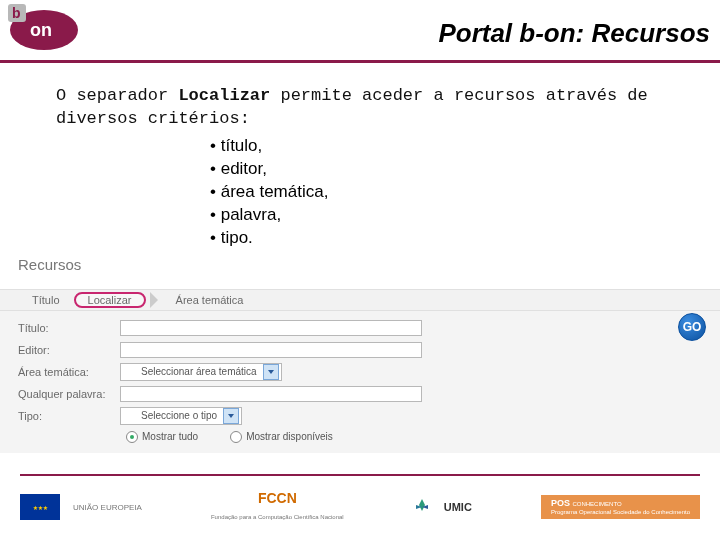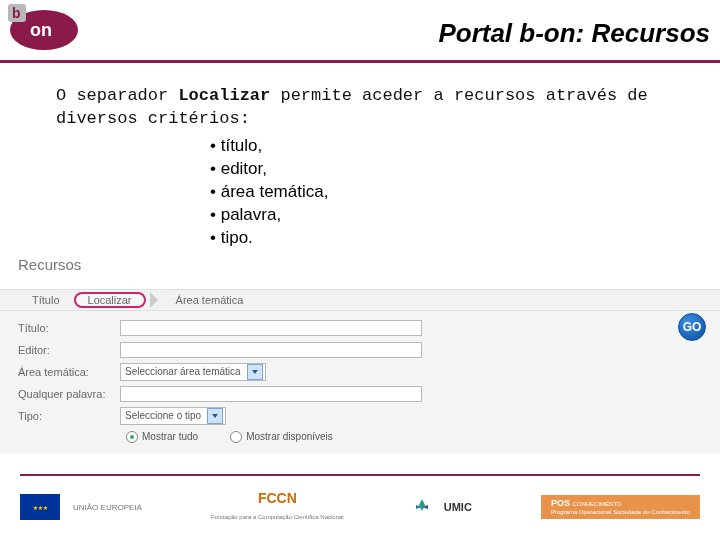--- a/index.html
+++ b/index.html
@@ -103,21 +103,21 @@
     height: 14px;
     border: 1px solid #b8b8b8;
     background: #fff;
   }
   .select {
     display: inline-flex;
     align-items: center;
     border: 1px solid #b8b8b8;
     background: #fff;
     height: 16px;
-    padding: 0 2px 0 4px;
+    padding: 0 2px 0 20px;
     font-size: 10px;
     color: #555;
   }
   .select .arrow {
     margin-left: 6px;
     width: 14px; height: 14px;
     background: #cfe3f6;
     border: 1px solid #7aa7d9;
     display: inline-flex;
     align-items: center;

